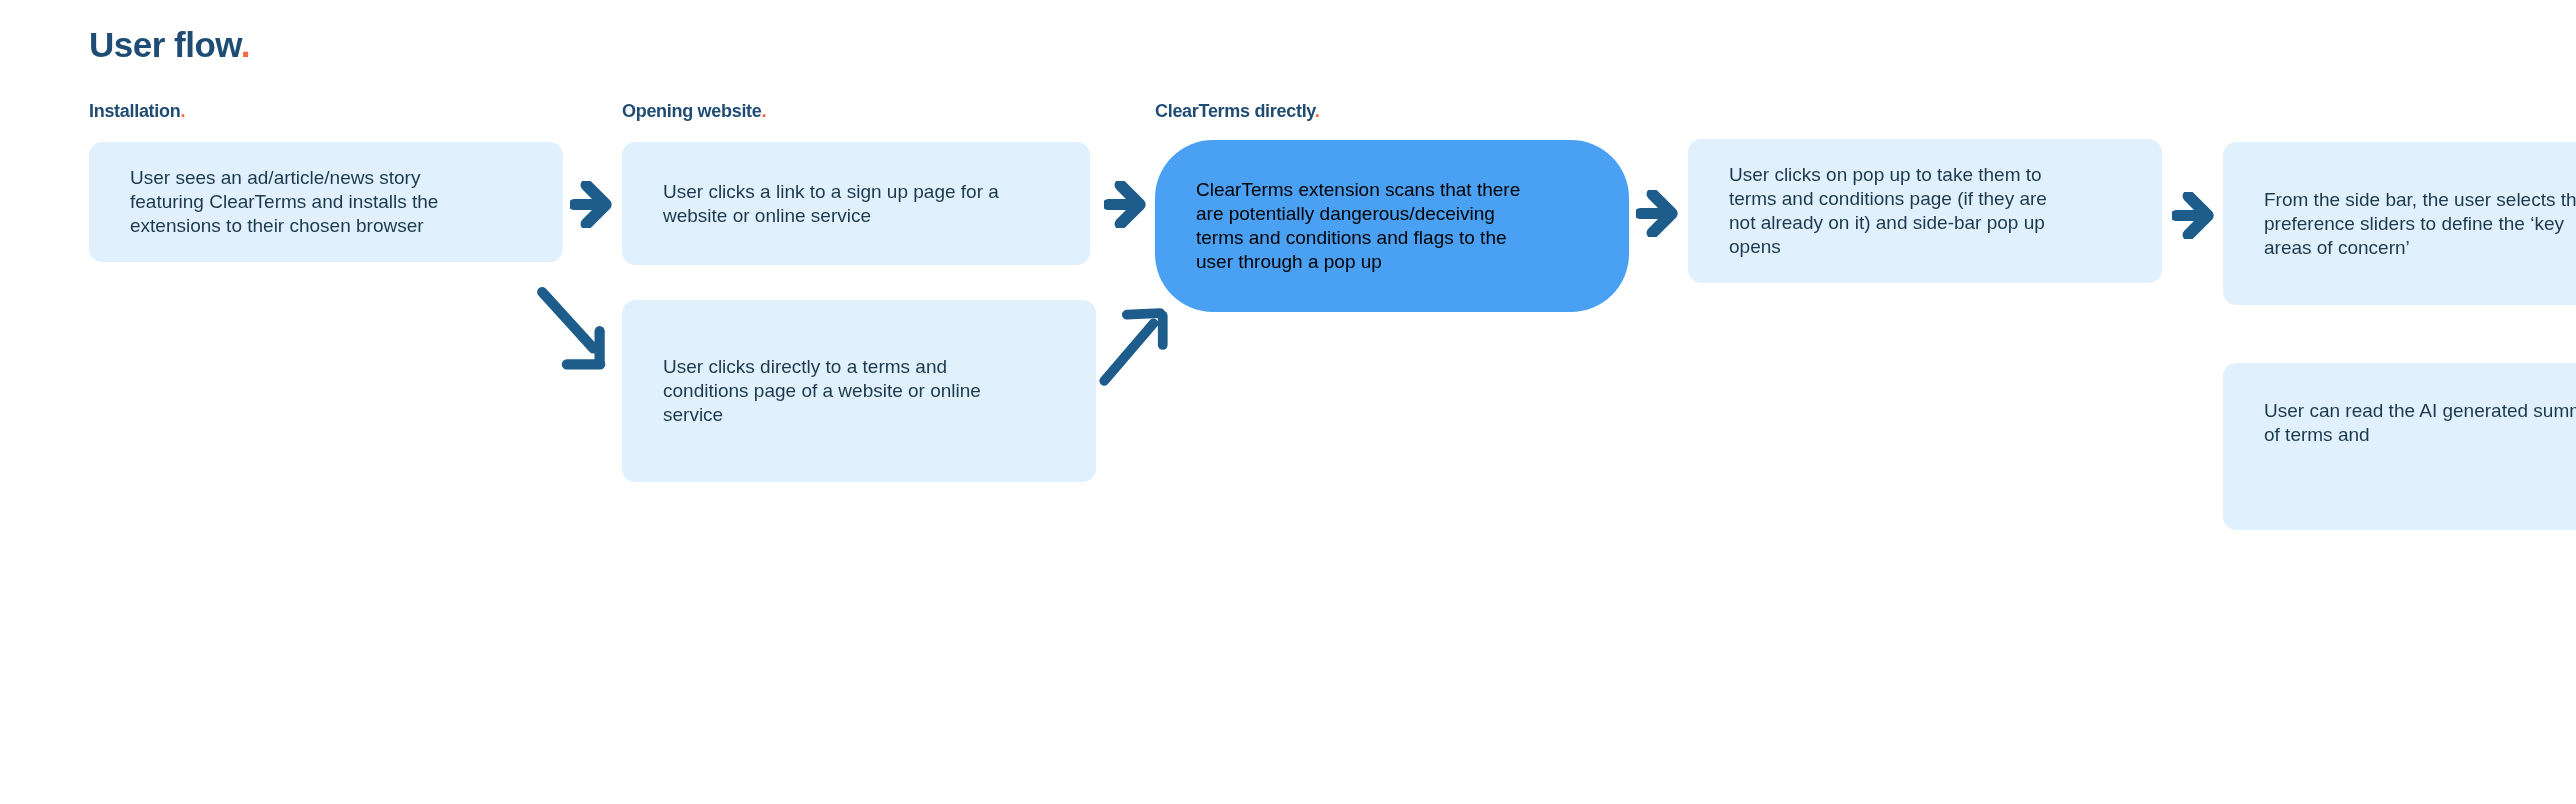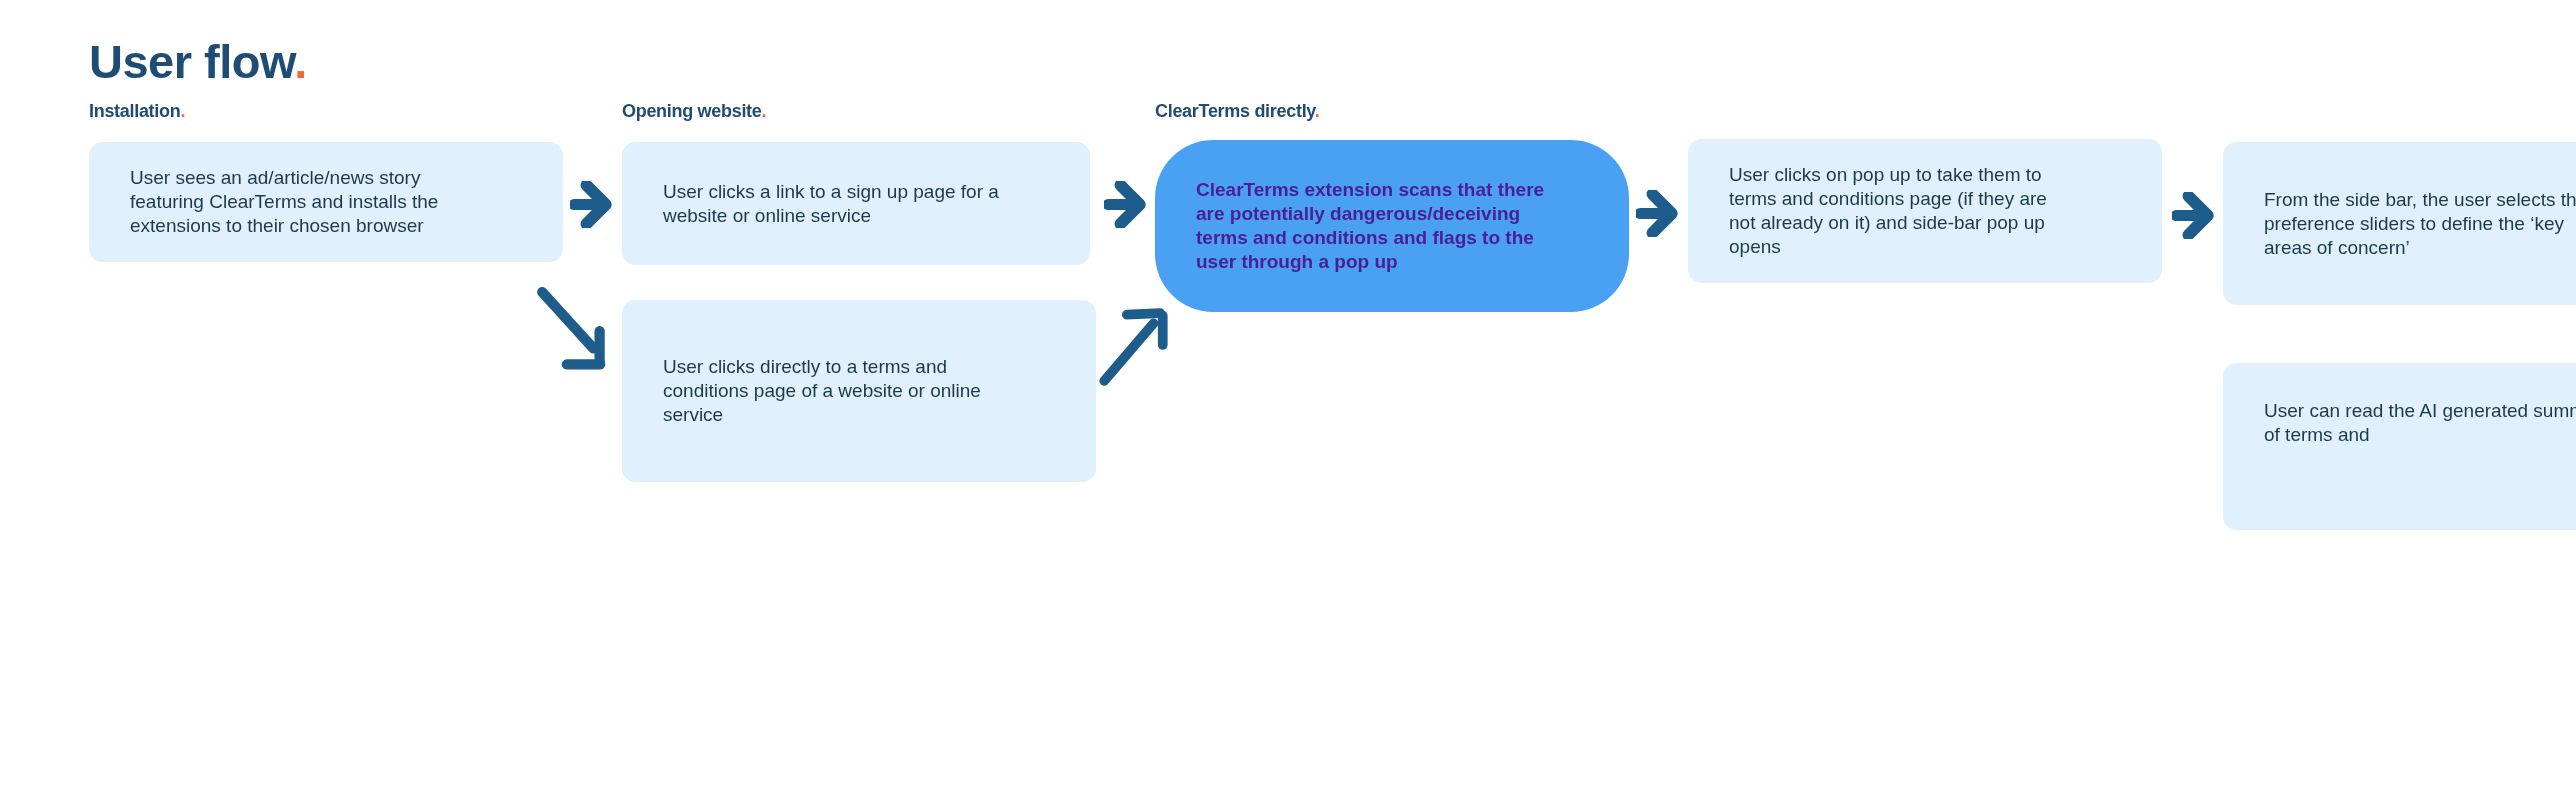--- a/index.html
+++ b/index.html
@@ -9,35 +9,35 @@
     --blue:#4aa1f3;
     --light:#e0f0fc;
     --orange:#f5683c;
   }
   html,body{margin:0;padding:0;background:#ffffff;}
   .canvas{
     position:relative;width:2785px;height:805px;background:#ffffff;
     font-family:"Liberation Sans",sans-serif;overflow:hidden;
   }
   .title{
-    position:absolute;left:89px;top:38px;font-size:47px;font-weight:700;
+    position:absolute;left:89px;top:27px;font-size:35px;font-weight:700;
     color:var(--heading);letter-spacing:-0.5px;line-height:1;text-align:center;
   }
   .dot{color:var(--orange);}
   .header{
     position:absolute;top:102px;font-size:18px;font-weight:700;
     color:var(--heading);letter-spacing:-0.3px;line-height:1.1;
   }
   .box{
     position:absolute;background:var(--light);border-radius:13.4px;
     display:flex;align-items:center;color:var(--body);
     font-size:19px;line-height:24px;
   }
   .box .txt{white-space:pre;padding:0 41px;}
-  .box--highlight{background:var(--blue);color:#4c1d95;border-radius:58px;font-weight:bold;}
+  .box--highlight{background:var(--blue);color:#000000;border-radius:58px;}
   .box--top{align-items:flex-start;}
   .box--top .txt{padding-top:36px;}
   .arrow{position:absolute;}
   .arrow line,.arrow polyline{stroke:var(--arrow);fill:none;}
 </style>
 </head>
 <body>
 
 <div class="canvas">
 

